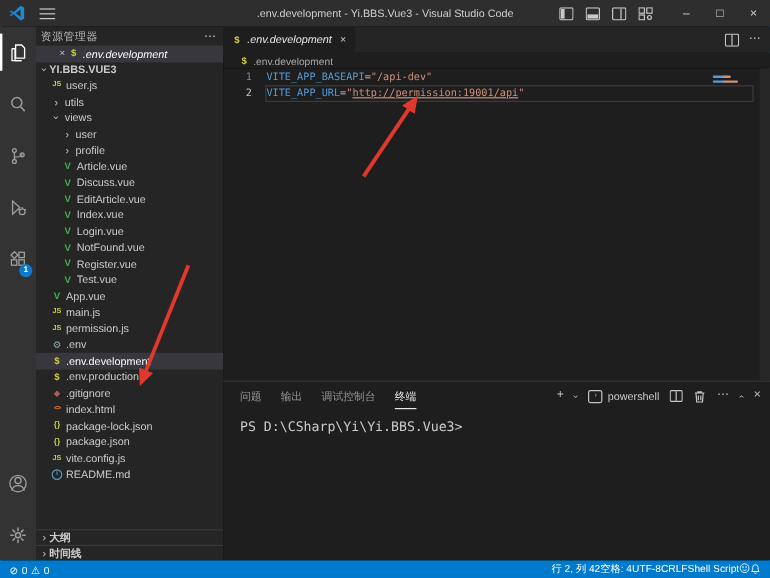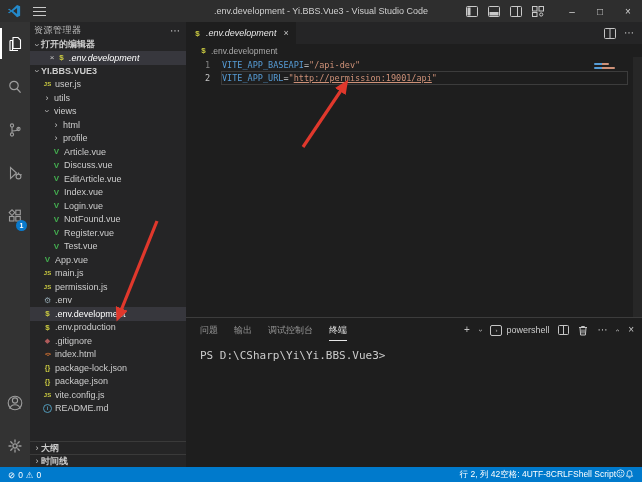--- a/index.html
+++ b/index.html
@@ -194,24 +194,20 @@
             <path d="M8 2v2 M8 12v2 M2 8h2 M12 8h2 M3.8 3.8l1.4 1.4 M10.8 10.8l1.4 1.4 M3.8 12.2l1.4-1.4 M10.8 5.2l1.4-1.4"></path>
           </svg>
       </div>
     </div>
 
     <div class="sidebar">
       <div class="sb-header">
         <span class="sb-title-text">资源管理器</span>
         <span class="sb-more">⋯</span>
       </div>
-      <div class="sec-row">
-        <span class="chev open">›</span>
-        <span>打开的编辑器</span>
-      </div>
       <div id="oe-list">
           <div class="oe-item selected">
             <span class="oe-close">×</span>
             <span class="ficon ficon-shell">$</span>
             <span class="tlabel">.env.development</span>
           </div>
         </div>
       <div class="sec-row">
         <span class="chev open">›</span>
         <span>YI.BBS.VUE3</span>
@@ -224,21 +220,21 @@
           <div class="tree-row lvl1">
             <span class="chev">›</span>
             <span class="tlabel">utils</span>
           </div>
           <div class="tree-row lvl1">
             <span class="chev open">›</span>
             <span class="tlabel">views</span>
           </div>
           <div class="tree-row lvl2">
             <span class="chev">›</span>
-            <span class="tlabel">html</span>
+            <span class="tlabel">user</span>
           </div>
           <div class="tree-row lvl2">
             <span class="chev">›</span>
             <span class="tlabel">profile</span>
           </div>
           <div class="tree-row lvl2">
             <span class="ficon ficon-vue">V</span>
             <span class="tlabel">Article.vue</span>
           </div>
           <div class="tree-row lvl2">

